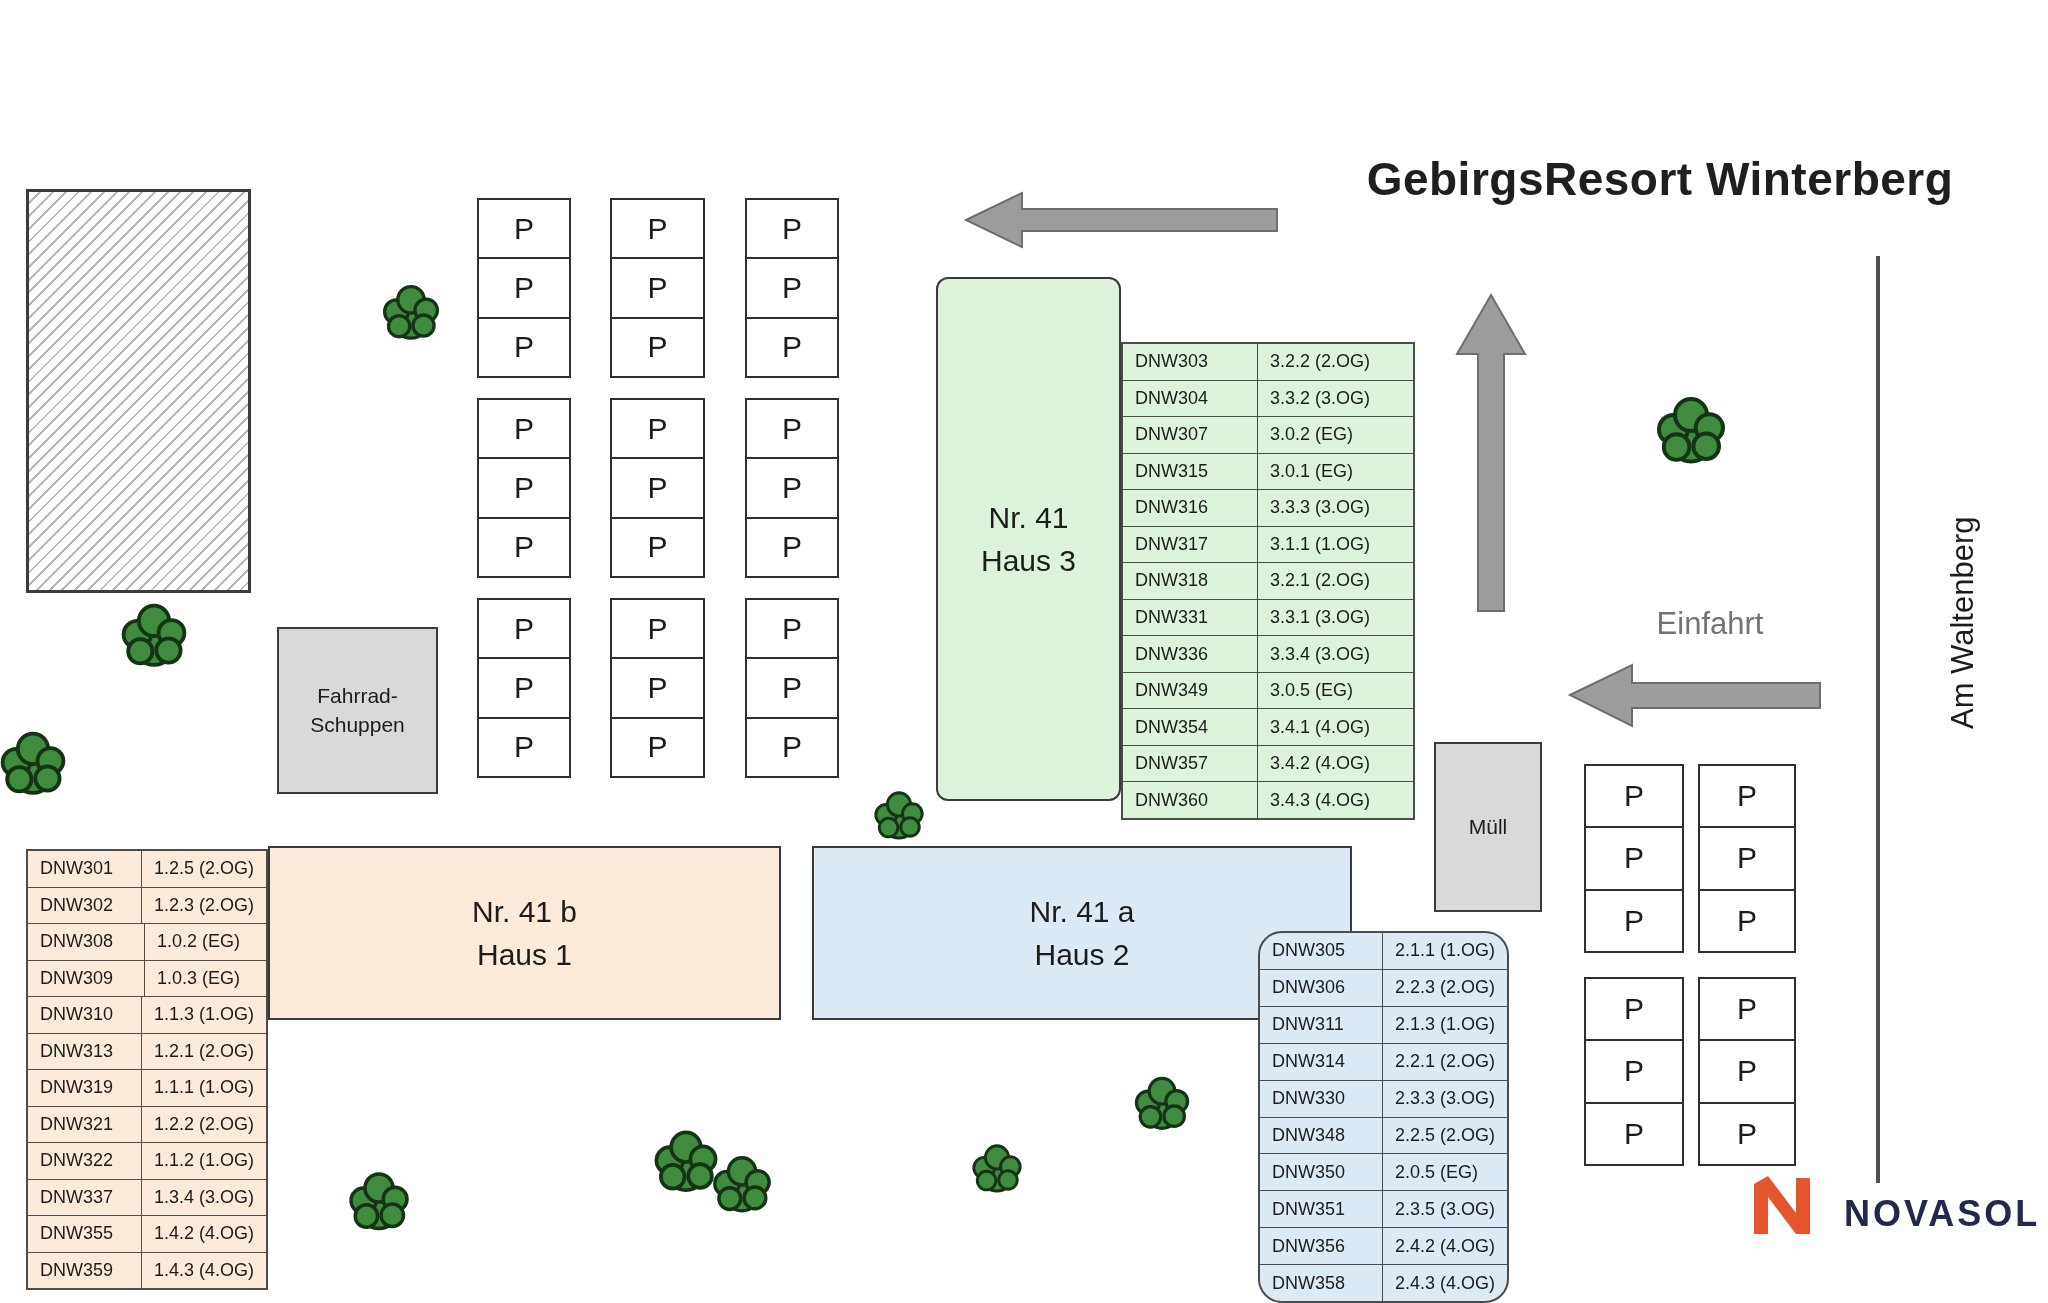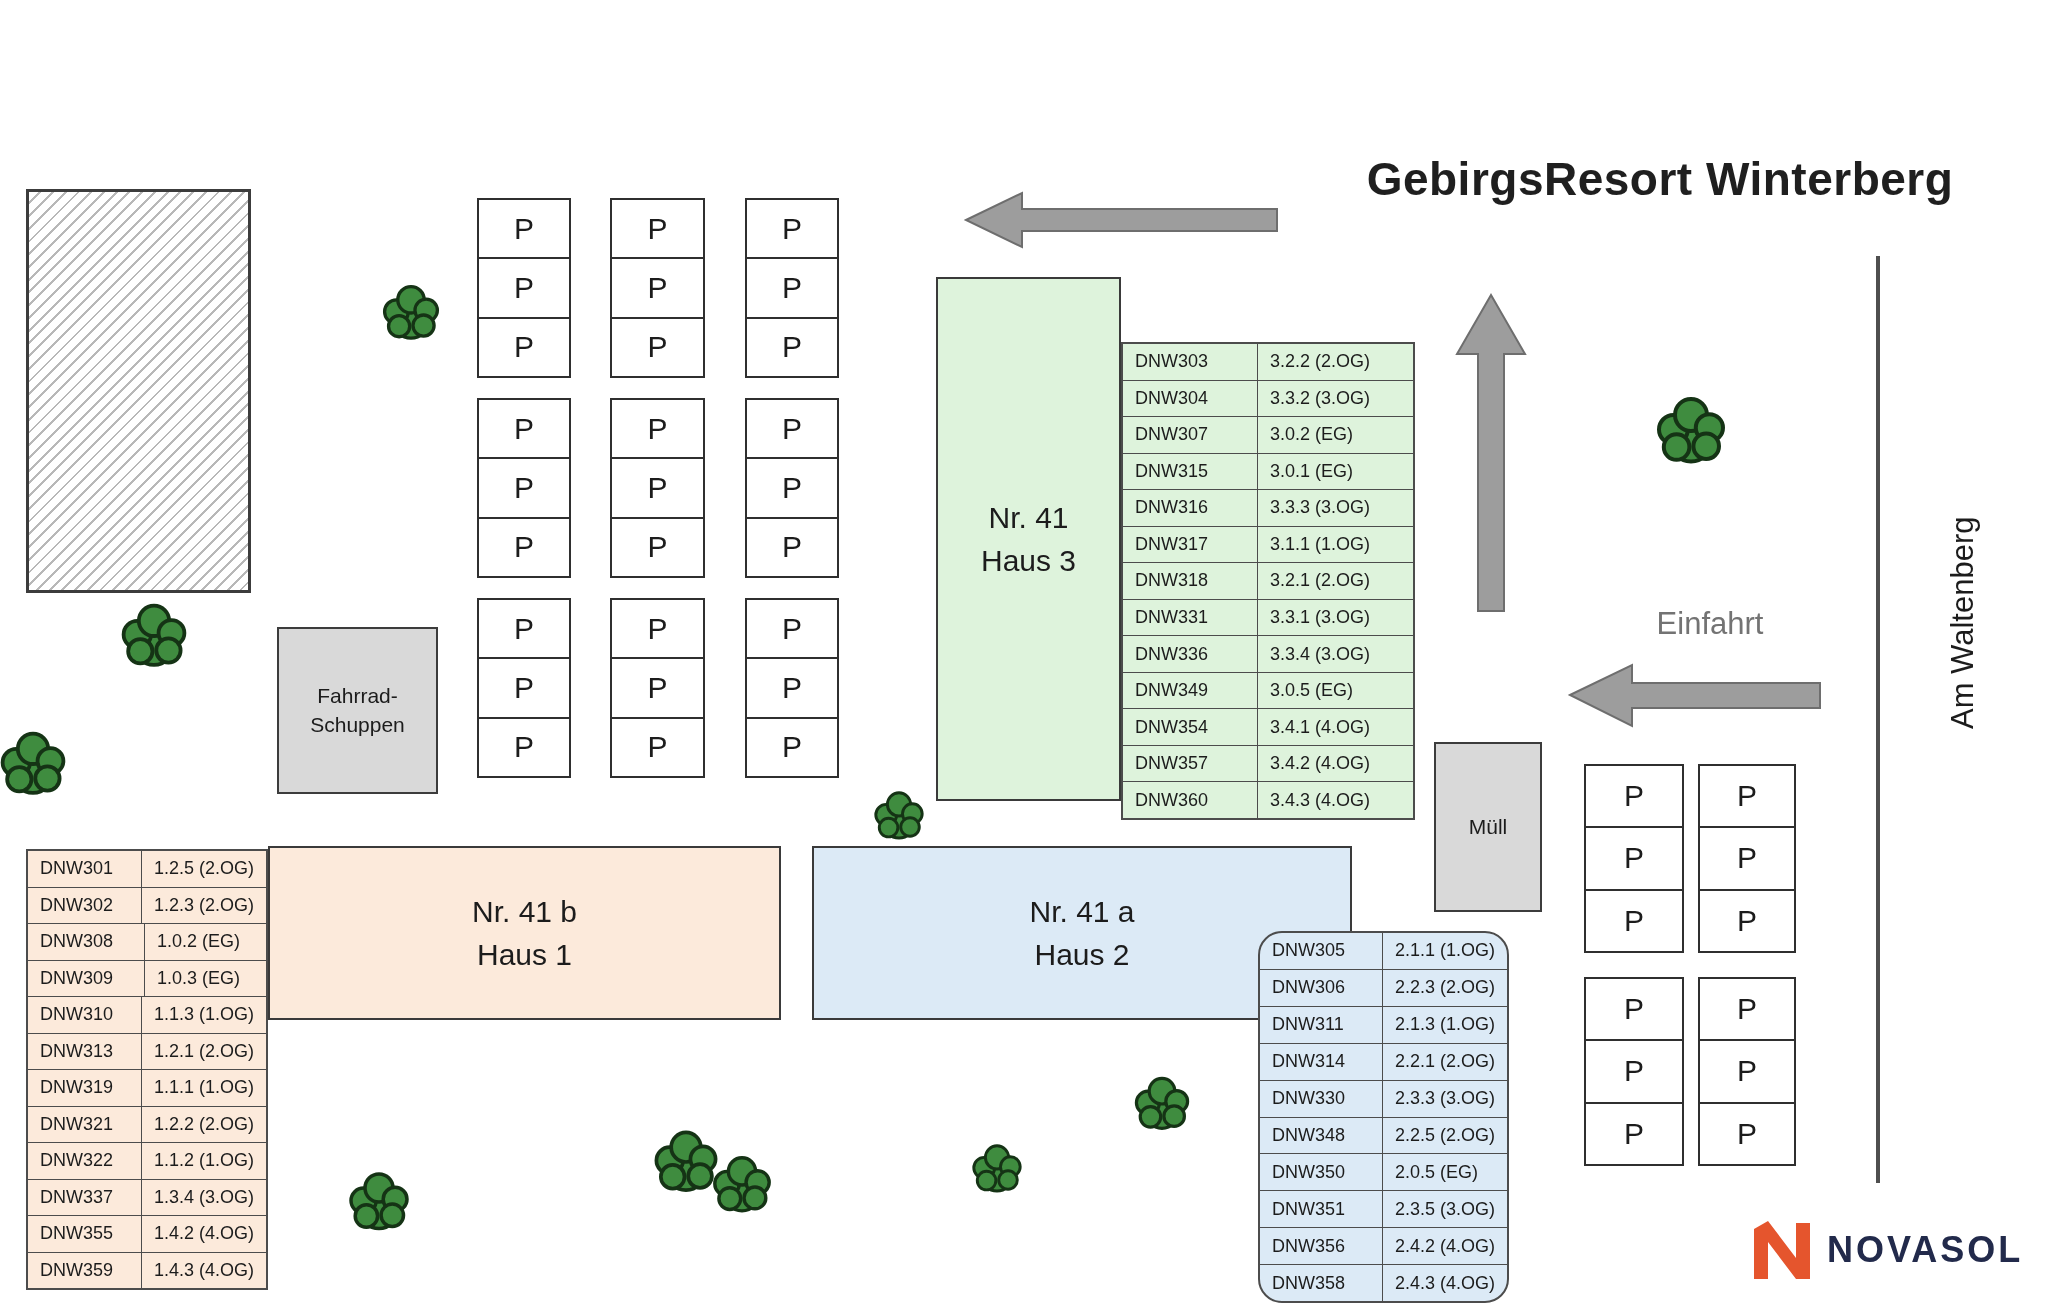--- a/index.html
+++ b/index.html
@@ -24,21 +24,21 @@
   .pbox + .pbox{border-top:none;}
 
   
   .graybox{background:var(--gray_box,#d9d9d9);border:2.5px solid #3c3c3c;
     display:flex;flex-direction:column;align-items:center;justify-content:center;
     font-size:21px;line-height:1.35;}
 
   
   .building{border:2.5px solid #3a3a3a;display:flex;flex-direction:column;align-items:center;justify-content:center;
     font-size:30px;line-height:1.45;text-align:center;}
-  #haus3{left:936px;top:277px;width:181px;height:520px;background:var(--haus3,#def3dc);}
+  #haus3{left:936px;top:277px;width:181px;height:520px;background:var(--haus3,#def3dc);border-radius:12px;}
   #haus1{left:268px;top:846px;width:509px;height:170px;background:var(--haus1,#fceadb);}
   #haus2{left:812px;top:846px;width:536px;height:170px;background:var(--haus2,#dceaf6);}
 
   
   .dtable{display:flex;flex-direction:column;border:2px solid #4c4c4c;z-index:5;}
   .trow{flex:1;display:flex;}
   .trow + .trow{border-top:1.5px solid #4c4c4c;}
   .tcell{display:flex;align-items:center;padding:0 12px;font-size:18px;white-space:nowrap;}
   .tcell.val{border-left:1.5px solid #4c4c4c;flex:1;}
   #table-haus3{left:1121px;top:342px;width:290px;height:474px;background:var(--haus3,#def3dc);}
@@ -57,21 +57,21 @@
   #street-name span{display:block;white-space:nowrap;transform:translate(-50%,-50%) rotate(-90deg);
     font-size:31px;color:#1c1c1c;}
 
   #entrance-label{left:1600px;top:606px;width:220px;text-align:center;font-size:31px;color:#737373;}
 
   
   .tree{position:absolute;z-index:20;}
   #tree-defs circle{fill:var(--tree,#3f8c3f);stroke:#153315;stroke-width:5;}
 
   
-  #brand{left:1752px;top:1220px;display:flex;align-items:center;gap:15px;}
+  #brand{left:1752px;top:1175px;display:flex;align-items:flex-end;gap:32px;}
   #brand-name{font-size:36px;font-weight:600;letter-spacing:3px;color:#222a4b;}
 </style>
 </head>
 <body>
 
 <svg id="tree-defs" width="0" height="0" style="position:absolute" aria-hidden="true">
   <symbol id="tree-symbol" viewBox="0 0 100 100">
     <circle cx="50" cy="62" r="26"></circle>
     <circle cx="28" cy="48" r="18"></circle>
     <circle cx="50" cy="30" r="20"></circle>

